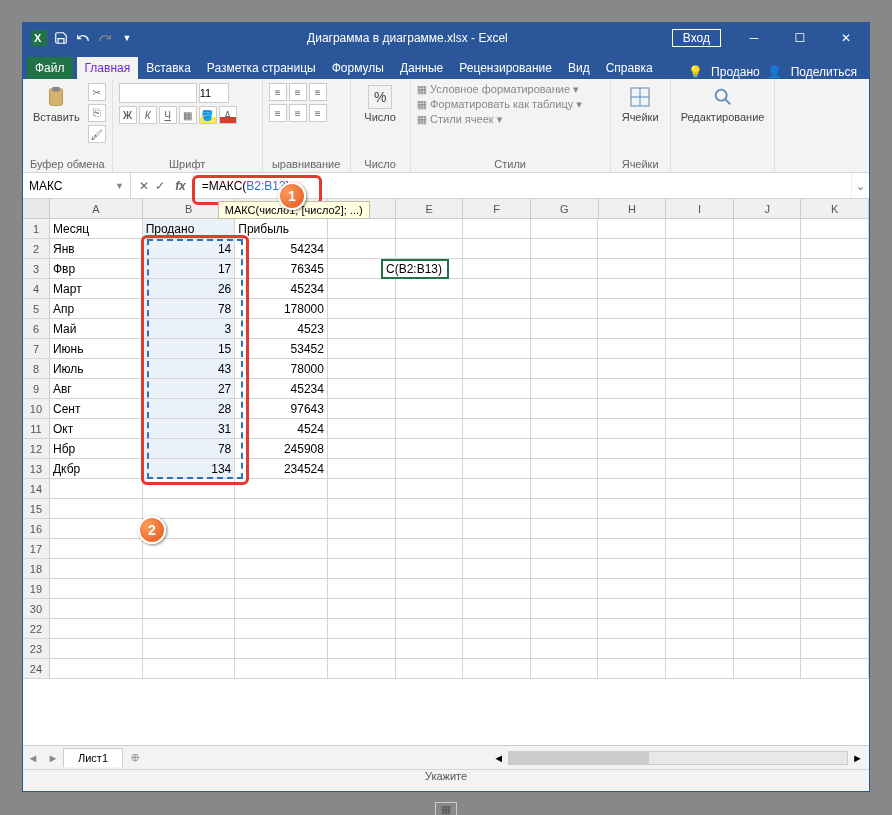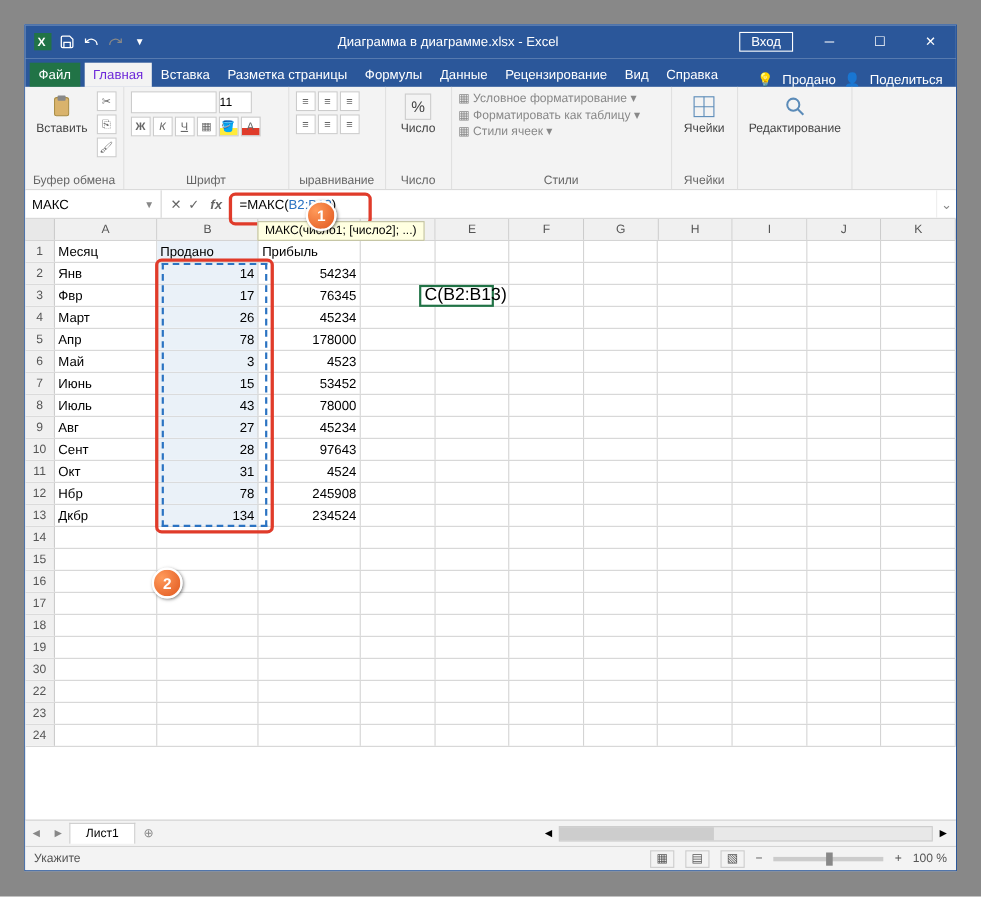--- a/index.html
+++ b/index.html
@@ -28,21 +28,21 @@
 .group { border-right: 1px solid #e0e0e0; padding: 4px 6px 2px 6px; display: flex; flex-direction: column; justify-content: space-between; min-width: 60px; }
 .group .controls { display: flex; gap: 4px; align-items: flex-start; flex-wrap: wrap; }
 .group .label { text-align: center; font-size: 11px; color: #666; padding-top: 2px; }
 .big-btn { display: flex; flex-direction: column; align-items: center; gap: 2px; padding: 2px 4px; }
 .big-btn .ic { width: 24px; height: 24px; display:flex; align-items:center; justify-content:center; }
 .sm { width: 18px; height: 18px; border: 1px solid #ccc; display: inline-flex; align-items: center; justify-content: center; font-size: 10px; color: #666; background: #fff; }
 .ribbon select, .ribbon input { font-size: 11px; border: 1px solid #ccc; background: #fff; height: 20px; }
 
 
 .fbar { height: 26px; border-bottom: 1px solid #d4d4d4; display: flex; align-items: center; background: #fff; font-size: 12px; }
-.namebox { width: 124px; border-right: 1px solid #d4d4d4; padding: 0 6px; display: flex; align-items: center; justify-content: space-between; height: 100%; }
+.namebox { width: 108px; border-right: 1px solid #d4d4d4; padding: 0 6px; display: flex; align-items: center; justify-content: space-between; height: 100%; }
 .fbar .fbtns { display: flex; gap: 6px; padding: 0 8px; align-items: center; color: #666; }
 .fbar .fx { font-style: italic; font-weight: bold; color: #666; padding: 0 4px; }
 .fbar .formula { flex: 1; padding: 0 4px; position: relative; }
 .fbar .formula .redbox { position: absolute; border: 3px solid #e03b2a; border-radius: 6px; left: -6px; top: -4px; height: 30px; width: 130px; pointer-events: none; }
 .fbar .dropdown-arrow { width: 18px; text-align: center; color: #888; border-left: 1px solid #eee; height: 100%; display:flex; align-items:center; justify-content:center;}
 
 
 .ftooltip { position: absolute; top: 22px; left: 20px; background: #ffffe1; border: 1px solid #c0c0a0; font-size: 11px; padding: 2px 6px; white-space: nowrap; z-index: 5; }
 
 
@@ -57,36 +57,36 @@
 .cell.num { justify-content: flex-end; }
 .colA { width: 96px; } .colB { width: 96px; } .colC { width: 96px; }
 .colD { width: 70px; } .colE { width: 70px; } .colF { width: 70px; }
 .colG { width: 70px; } .colH { width: 70px; } .colI { width: 70px; }
 .colJ { width: 70px; } .colK { width: 70px; }
 
 
 .sel-b { background: #eaf1f8; }
 .marquee { position: absolute; border: 2px dashed #2b73c2; pointer-events: none; }
 .redbox2 { position: absolute; border: 3px solid #e03b2a; border-radius: 6px; pointer-events: none; }
-.activecell { position: absolute; border: 2px solid #217346; background: #fff; font-size: 16px; display: flex; align-items: center; padding: 0 3px; }
+.activecell { position: absolute; border: 2px solid #217346; background: #fff; font-size: 12px; display: flex; align-items: center; padding: 0 3px; }
 
 
 .badge { position: absolute; width: 28px; height: 28px; border-radius: 50%; background: radial-gradient(circle at 30% 30%, #ff9a5a, #e0571f); border: 2px solid #fff; box-shadow: 1px 1px 3px rgba(0,0,0,0.5); color: #fff; font-weight: bold; display: flex; align-items: center; justify-content: center; font-size: 14px; z-index: 20; }
 
 
 .sheetbar { height: 24px; border-top: 1px solid #ccc; display: flex; align-items: center; background: #f3f3f3; font-size: 11px; }
 .sheetbar .navbtn { width: 20px; text-align: center; color: #888; }
 .sheetbar .stab { padding: 3px 14px; background: #fff; border: 1px solid #ccc; border-bottom: none; }
 .sheetbar .add { width: 24px; text-align: center; color: #888; }
 .sheetbar .hscroll { flex: 1; display: flex; justify-content: flex-end; align-items: center; gap: 4px; padding-right: 6px; }
 .sheetbar .hscroll .track { width: 340px; height: 14px; background: #e8e8e8; border: 1px solid #ccc; position: relative; }
 .sheetbar .hscroll .thumb { position: absolute; left: 0; width: 140px; height: 100%; background: #cdcdcd; }
 
 
-.status { height: 22px; background: #f3f3f3; border-top: 1px solid #d4d4d4; display: flex; align-items: center; font-size: 11px; color: #555; padding: 0 8px; gap: 10px; }
+.status { height: 22px; background: #f3f3f3; border-top: 1px solid #d4d4d4; display: flex; align-items: center; font-size: 11px; color: #555; padding: 0 8px; gap: 10px; flex-direction: column; }
 .status .spacer { flex: 1; }
 .viewbtn { width: 22px; height: 16px; border: 1px solid #ccc; display:inline-flex; align-items:center; justify-content:center; }
 .zoom-track { width: 100px; height: 4px; background: #ccc; position: relative; }
 .zoom-thumb { position: absolute; left: 48px; top: -4px; width: 6px; height: 12px; background: #888; }
 
 svg { display: block; }
 </style>
 </head>
 <body>
 

